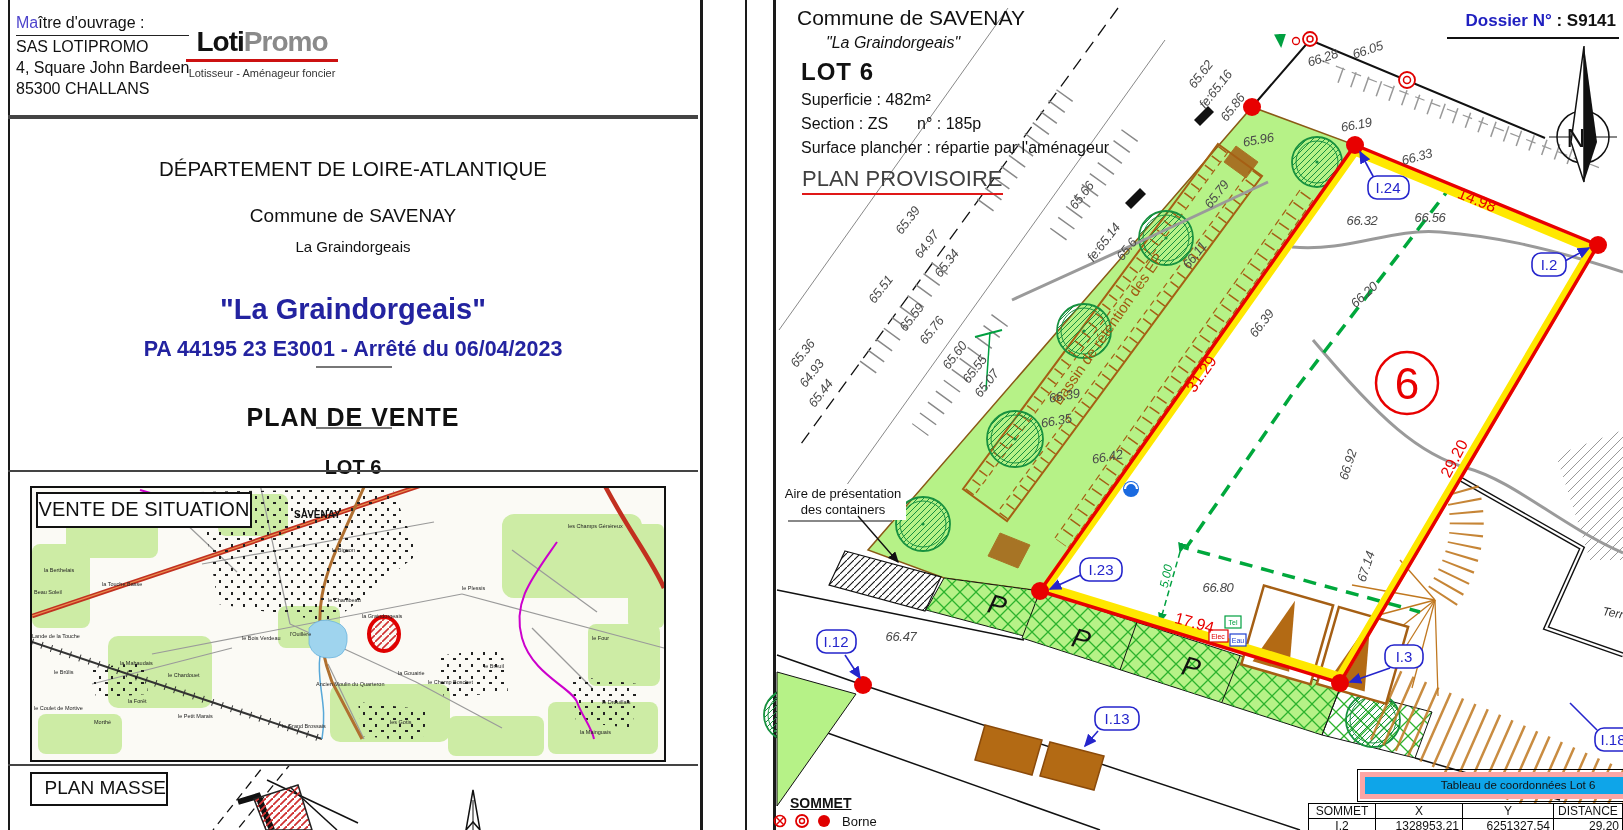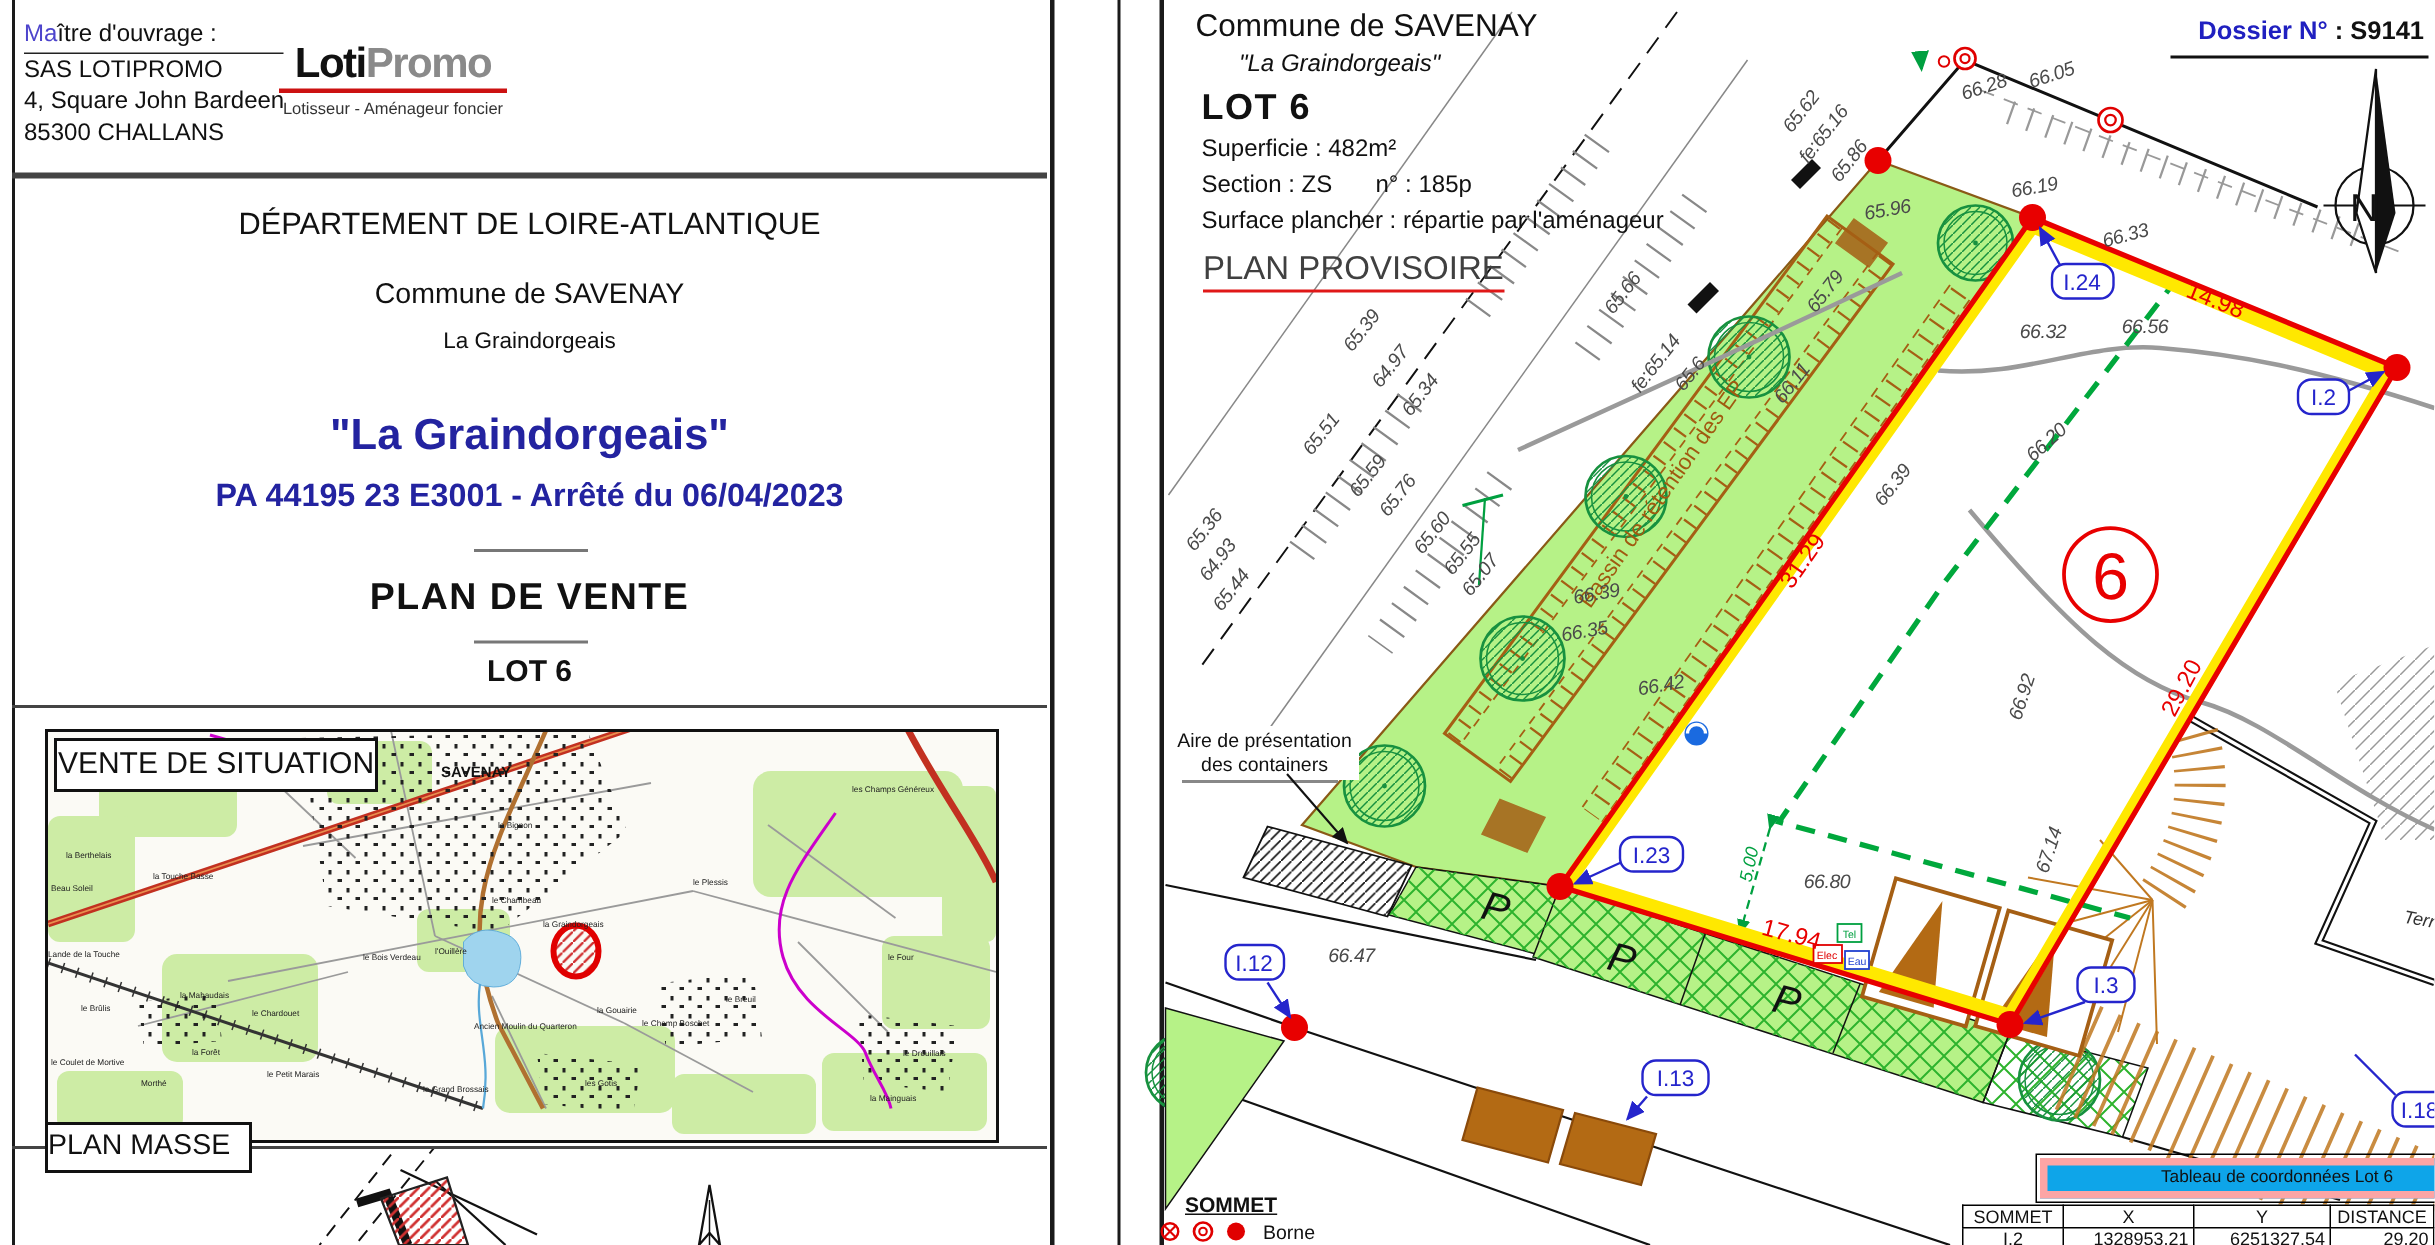--- a/index.html
+++ b/index.html
@@ -1,19 +1,19 @@
 <!DOCTYPE html>
 <html><head>
 <meta charset="utf-8">
 <style>
   html,body{margin:0;padding:0;}
   body{width:1623px;height:830px;position:relative;overflow:hidden;background:#fff;
        font-family:"Liberation Sans",sans-serif;color:#111;}
   .abs{position:absolute;}
-  .ctr{text-align:center;}
+  .ctr{text-align:center;margin-top:19px;}
   
   #left-sheet{left:8px;top:0;width:690px;height:830px;border-left:2px solid #1a1a1a;border-right:3px solid #1a1a1a;}
   .owner{left:16px;top:12px;font-size:16px;line-height:21px;}
   .owner .u{border-bottom:1.5px solid #222;padding-bottom:2px;}
   .owner .ma{color:#4d44cc;}
   .logo{left:182px;top:26px;width:160px;text-align:center;}
   .logo .l1{font-size:28px;font-weight:bold;letter-spacing:-1px;}
   .logo .l1 .p2{color:#8a8a8a;}
   .logo .rule{height:2.5px;background:#cc1111;margin:1px 4px 5px 4px;}
   .logo .sub{font-size:11px;color:#333;}
@@ -22,22 +22,22 @@
   .t-pl {left:8px;top:219px;width:690px;font-size:15px;}
   .t-prj{left:8px;top:274px;width:690px;font-size:29px;font-weight:bold;color:#2323a0;}
   .t-pa {left:8px;top:318px;width:690px;font-size:21.5px;font-weight:bold;color:#2323a0;}
   .rule-s{left:316px;width:76px;height:2px;background:#777;}
   .t-pdv{left:8px;top:384px;width:690px;font-size:25px;font-weight:bold;letter-spacing:1px;}
   .t-lot{left:8px;top:437px;width:690px;font-size:20px;font-weight:bold;}
   .hdiv{left:8px;background:#444;width:690px;}
   #map-box{left:30px;top:486px;width:636px;height:276px;border:2px solid #111;box-sizing:border-box;overflow:hidden;}
   #sit-title{left:36px;top:492px;width:212px;height:32px;border:2px solid #111;background:#fff;
              font-size:20px;line-height:30px;text-align:center;z-index:5;}
-  #masse-title{left:30px;top:748px;width:134px;height:30px;border:2px solid #111;background:#fff;
-             font-size:19px;line-height:28px;text-align:left;z-index:5;}
+  #masse-title{left:30px;top:772px;width:134px;height:30px;border:2px solid #111;background:#fff;
+             font-size:19px;line-height:28px;text-align:right;z-index:5;}
   
   .vline{top:0;width:2px;height:830px;background:#1a1a1a;}
   
   .r-com{left:797px;top:6px;font-size:21px;}
   .r-pl{left:826px;top:34px;font-size:16px;font-style:italic;}
   .r-lot{left:801px;top:58px;font-size:24px;font-weight:bold;letter-spacing:1px;}
   .r-sup{left:801px;top:91px;font-size:16px;}
   .r-sec{left:801px;top:115px;font-size:16px;}
   .r-num{left:917px;top:115px;font-size:16px;}
   .r-sur{left:801px;top:139px;font-size:16px;}

